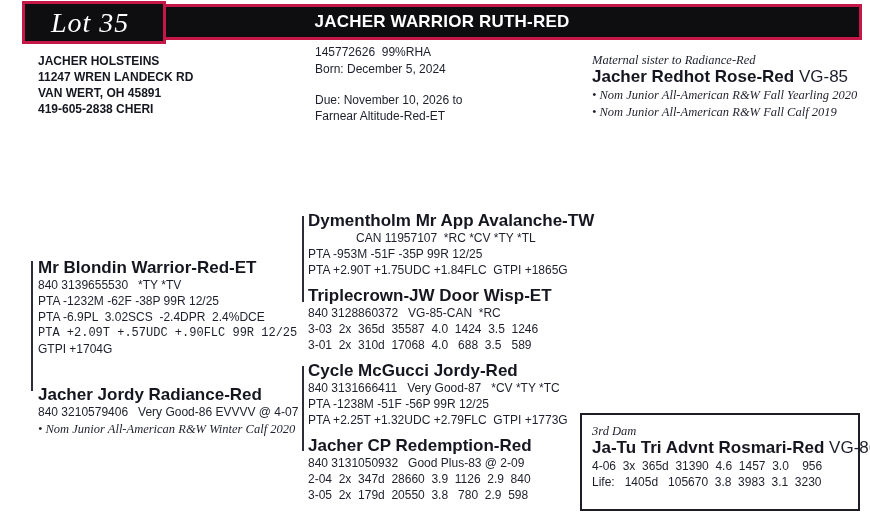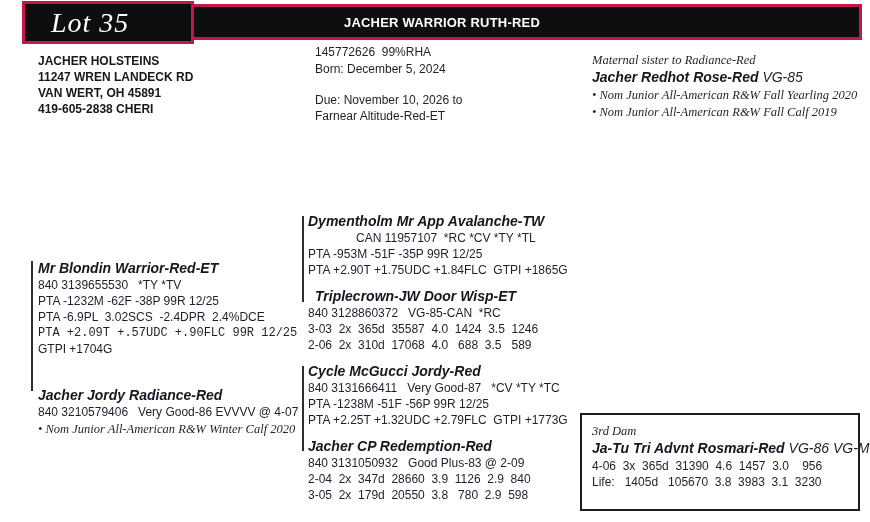--- a/index.html
+++ b/index.html
@@ -11,43 +11,43 @@
   
   .headbar {
     position:absolute; left:22px; top:4px; width:840px; height:36px;
     background:#c51848; padding:3px;
   }
   .headbar-inner {
     width:100%; height:100%; background:#0e0d10;
     display:flex; align-items:center; justify-content:center;
   }
   .head-title {
-    color:#ffffff; font-weight:bold; font-size:13px; letter-spacing:0.2px;
+    color:#ffffff; font-weight:bold; font-size:17px; letter-spacing:0.2px;
     white-space:pre;
   }
   .lotbox {
-    position:absolute; left:22px; top:1px; width:172px; height:43px;
+    position:absolute; left:22px; top:1px; width:144px; height:43px;
     background:#c51848; padding:3px; z-index:2;
   }
   .lotbox-inner {
     width:100%; height:100%; background:#0e0d10;
     display:flex; align-items:center;
   }
   .lot-label {
     font-family:"Liberation Serif", serif; font-style:italic;
     color:#ffffff; font-size:28px; padding-left:26px; letter-spacing:1px;
   }
   
   .t { position:absolute; font-size:12px; line-height:16px; white-space:pre; }
   .bold  { font-weight:bold; color:#15161f; }
   .serif-it {
     font-family:"Liberation Serif", serif; font-style:italic;
     font-size:12.5px; color:#1d1f2c;
   }
-  .name-line { font-size:14px;font-style:italic; }
+  .name-line { font-size:17px; }
   .score { font-weight:normal; color:#1d1f2c; }
   
   .vline { position:absolute; width:2px; background:#2c2d36; }
   
   .thirddam-box {
     position:absolute; left:580px; top:413px; width:280px; height:98px;
     border:2px solid #1c1d26; background:#ffffff;
   }
 </style>
 </head>
@@ -94,24 +94,24 @@
 
   <div class="t name-line bold" style="left:38px; top:387px;">Jacher Jordy Radiance-Red</div>
   <div class="t" style="left:38px; top:404px;">840 3210579406   Very Good-86 EVVVV @ 4-07</div>
   <div class="t serif-it" style="left:38px; top:421px;">• Nom Junior All-American R&amp;W Winter Calf 2020</div>
 
   <div class="t name-line bold" style="left:308px; top:213px;">Dymentholm Mr App Avalanche-TW</div>
   <div class="t" style="left:308px; top:230px;margin-left:48px;">CAN 11957107  *RC *CV *TY *TL</div>
   <div class="t" style="left:308px; top:246px;">PTA -953M -51F -35P 99R 12/25</div>
   <div class="t" style="left:308px; top:262px;">PTA +2.90T +1.75UDC +1.84FLC  GTPI +1865G</div>
 
-  <div class="t name-line bold" style="left:308px; top:288px;margin-left:7px;">Triplecrown-JW Door Wisp-ET</div>
+  <div class="t name-line bold" style="left:308px; top:288px;">Triplecrown-JW Door Wisp-ET</div>
   <div class="t" style="left:308px; top:305px;">840 3128860372   VG-85-CAN  *RC</div>
   <div class="t" style="left:308px; top:321px;">3-03  2x  365d  35587  4.0  1424  3.5  1246</div>
-  <div class="t" style="left:308px; top:337px;">2-06  2x  310d  17068  4.0   688  3.5   589</div>
+  <div class="t" style="left:308px; top:337px;">3-01  2x  310d  17068  4.0   688  3.5   589</div>
 
   <div class="t name-line bold" style="left:308px; top:363px;">Cycle McGucci Jordy-Red</div>
   <div class="t" style="left:308px; top:380px;">840 3131666411   Very Good-87   *CV *TY *TC</div>
   <div class="t" style="left:308px; top:396px;">PTA -1238M -51F -56P 99R 12/25</div>
   <div class="t" style="left:308px; top:412px;">PTA +2.25T +1.32UDC +2.79FLC  GTPI +1773G</div>
 
   <div class="t name-line bold" style="left:308px; top:438px;">Jacher CP Redemption-Red</div>
   <div class="t" style="left:308px; top:455px;">840 3131050932   Good Plus-83 @ 2-09</div>
   <div class="t" style="left:308px; top:471px;">2-04  2x  347d  28660  3.9  1126  2.9  840</div>
   <div class="t" style="left:308px; top:487px;">3-05  2x  179d  20550  3.8   780  2.9  598</div>

